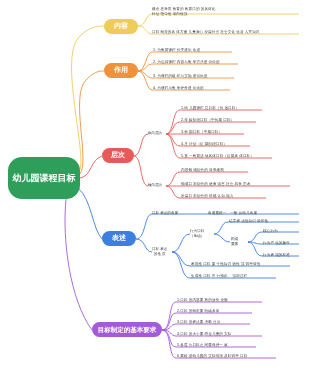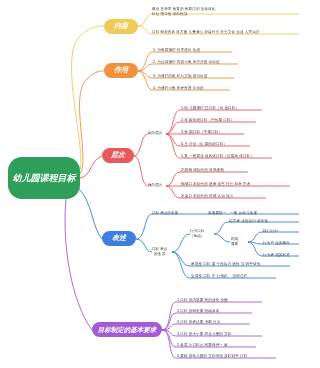--- a/index.html
+++ b/index.html
@@ -6,21 +6,21 @@
   body{
     width:300px;height:368px;overflow:hidden;background:#ffffff;
     font-family:"Liberation Sans","DejaVu Sans",sans-serif;
     position:relative;
   }
   #canvas{position:absolute;inset:0;width:300px;height:368px;}
   svg.links{position:absolute;left:0;top:0;width:300px;height:368px;pointer-events:none;}
 
   .node{position:absolute;display:flex;align-items:center;justify-content:center;
         color:#fff;font-weight:bold;border-radius:20px;text-align:center;
-        line-height:1.15;box-sizing:border-box;font-style:italic;}
+        line-height:1.15;box-sizing:border-box;}
   .root{left:8px;top:157px;width:72px;height:42px;background:#2E9E5B;
         font-size:9px;border-radius:14px;padding:2px 3px;}
   .b-cont{left:104px;top:19px;width:34px;height:15px;background:#EFCB5A;font-size:7px;}
   .b-func{left:104px;top:63px;width:34px;height:15px;background:#F0913C;font-size:7px;}
   .b-lev {left:102px;top:148px;width:32px;height:15px;background:#E85A5A;font-size:7px;}
   .b-expr{left:102px;top:231px;width:34px;height:15px;background:#3C7FE0;font-size:7px;}
   .b-req {left:92px;top:322px;width:70px;height:15px;background:#A35BD6;font-size:6.5px;}
 
   .leaf{position:absolute;font-size:3.6px;color:#3a3a3a;white-space:nowrap;
         line-height:1.35;letter-spacing:.1px;}

